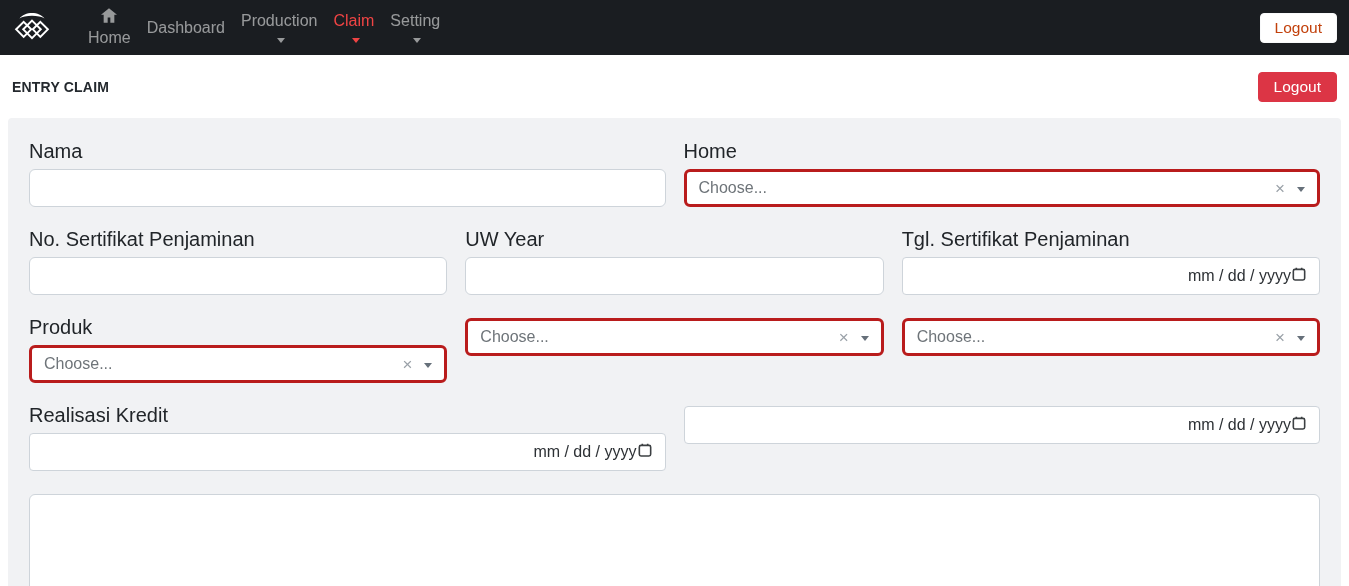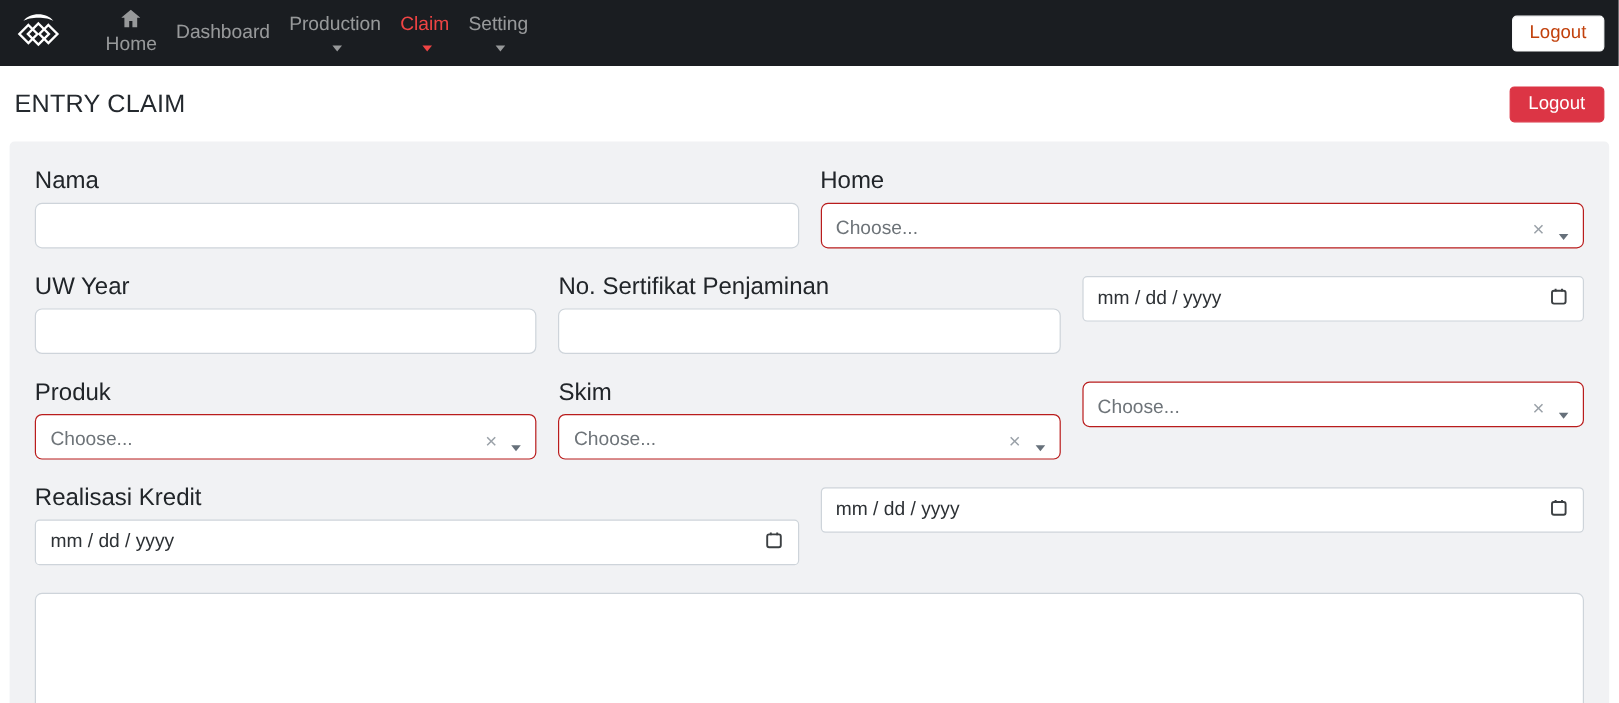--- a/index.html
+++ b/index.html
@@ -18,45 +18,45 @@
     border-right:4.5px solid transparent; border-top:5px solid currentColor;
     margin-left:4px; margin-top:2px; }
   .home-icon svg { display:block; }
   .logout-btn { background:#fff; color:#c2410c; border:1px solid #f8f9fa;
     border-radius:4px; font-size:15.5px; padding:5px 14px; cursor:pointer;
     font-family:inherit; }
 
   
   .page-header { height:63px; background:#fff; display:flex; align-items:center;
     justify-content:space-between; padding:0 12px; }
-  .page-title { font-size:21px; font-weight:400; color:#24292e; letter-spacing:.2px; }
+  .page-title { font-size:14px; font-weight:700; color:#24292e; letter-spacing:.2px; }
   .close-btn { background:#dc3545; color:#fff; border:1px solid #dc3545;
     border-radius:4px; font-size:15.5px; padding:5px 15px; cursor:pointer;
     font-family:inherit; }
 
   
   .card { margin:0 8px; background:#f1f2f4; border-radius:4px;
     min-height:600px; padding:24px 21px; }
   .form-row { display:grid; column-gap:18px; margin-bottom:23px; }
   .cols-2 { grid-template-columns:1fr 1fr; }
   .cols-3 { grid-template-columns:1fr 1fr 1fr; }
   .cols-1 { grid-template-columns:1fr; }
   .form-group label { display:block; font-size:20px; color:#212529;
     margin-bottom:8px; line-height:19px; }
   .text-input { width:100%; height:38px; border:1px solid #ced4da; border-radius:6px;
     background:#fff; padding:6px 12px; font-size:16px; color:#212529;
     font-family:inherit; outline:none; }
-  .select-box { width:100%; height:38px; border:1px solid #b91c1c; border-radius:6px;
-    background:#fff; padding:6px 12px; display:flex; align-items:flex-end; cursor:pointer; }
+  .select-box { width:100%; height:38px; border:3px solid #b91c1c; border-radius:6px;
+    background:#fff; padding:6px 12px; display:flex; align-items:center; cursor:pointer; }
   .select-box .placeholder { flex:1; font-size:16px; color:#6e7479; }
   .select-box .clear-x { color:#9aa1a8; font-size:17px; line-height:1; margin-right:12px; }
   .select-box .sel-caret { width:0; height:0; border-left:4.5px solid transparent;
     border-right:4.5px solid transparent; border-top:5px solid #66707a; margin-top:2px; }
   .date-box { width:100%; height:38px; border:1px solid #ced4da; border-radius:4px;
-    background:#fff; padding:6px 12px; display:flex; align-items:center; cursor:text; }
+    background:#fff; padding:6px 12px; display:flex; align-items:center; cursor:text;text-align:right; }
   .date-box .date-text { flex:1; font-size:16px; color:#2d3135; }
   .textarea { width:100%; height:120px; border:1px solid #ced4da; border-radius:6px;
     background:#fff; padding:8px 12px; font-size:16px; color:#212529;
     font-family:inherit; resize:vertical; outline:none; display:block; }
 </style>
 </head>
 <body>
 
 <nav class="navbar">
   <div class="brand">
@@ -114,28 +114,29 @@
       <div class="select-box">
         <span class="placeholder">Choose...</span>
         <span class="clear-x">×</span>
         <span class="sel-caret"></span>
       </div>
     </div>
   </div>
 
   <div class="form-row cols-3">
     <div class="form-group">
+      <label>No. Sertifikat Penjaminan</label>
+      <input class="text-input" type="text" style="">
+    </div>
+    <div class="form-group">
       <label>UW Year</label>
       <input class="text-input" type="text" style="">
     </div>
     <div class="form-group">
-      <label>No. Sertifikat Penjaminan</label>
-      <input class="text-input" type="text" style="">
-    </div>
-    <div class="form-group">
+      <label>Tgl. Sertifikat Penjaminan</label>
       <div class="date-box">
         <span class="date-text">mm / dd / yyyy</span>
         <span>
           <svg width="16" height="16" viewBox="0 0 24 24" fill="none" stroke="#3c4043" stroke-width="2.4">
             <rect x="3.5" y="5" width="17" height="16" rx="2.5"></rect>
             <path d="M8 2.5 V6 M16 2.5 V6"></path>
           </svg>
         </span>
       </div>
     </div>
@@ -144,21 +145,20 @@
   <div class="form-row cols-3">
     <div class="form-group">
       <label>Produk</label>
       <div class="select-box">
         <span class="placeholder">Choose...</span>
         <span class="clear-x">×</span>
         <span class="sel-caret"></span>
       </div>
     </div>
     <div class="form-group">
-      <label>Skim</label>
       <div class="select-box">
         <span class="placeholder">Choose...</span>
         <span class="clear-x">×</span>
         <span class="sel-caret"></span>
       </div>
     </div>
     <div class="form-group">
       <div class="select-box">
         <span class="placeholder">Choose...</span>
         <span class="clear-x">×</span>

